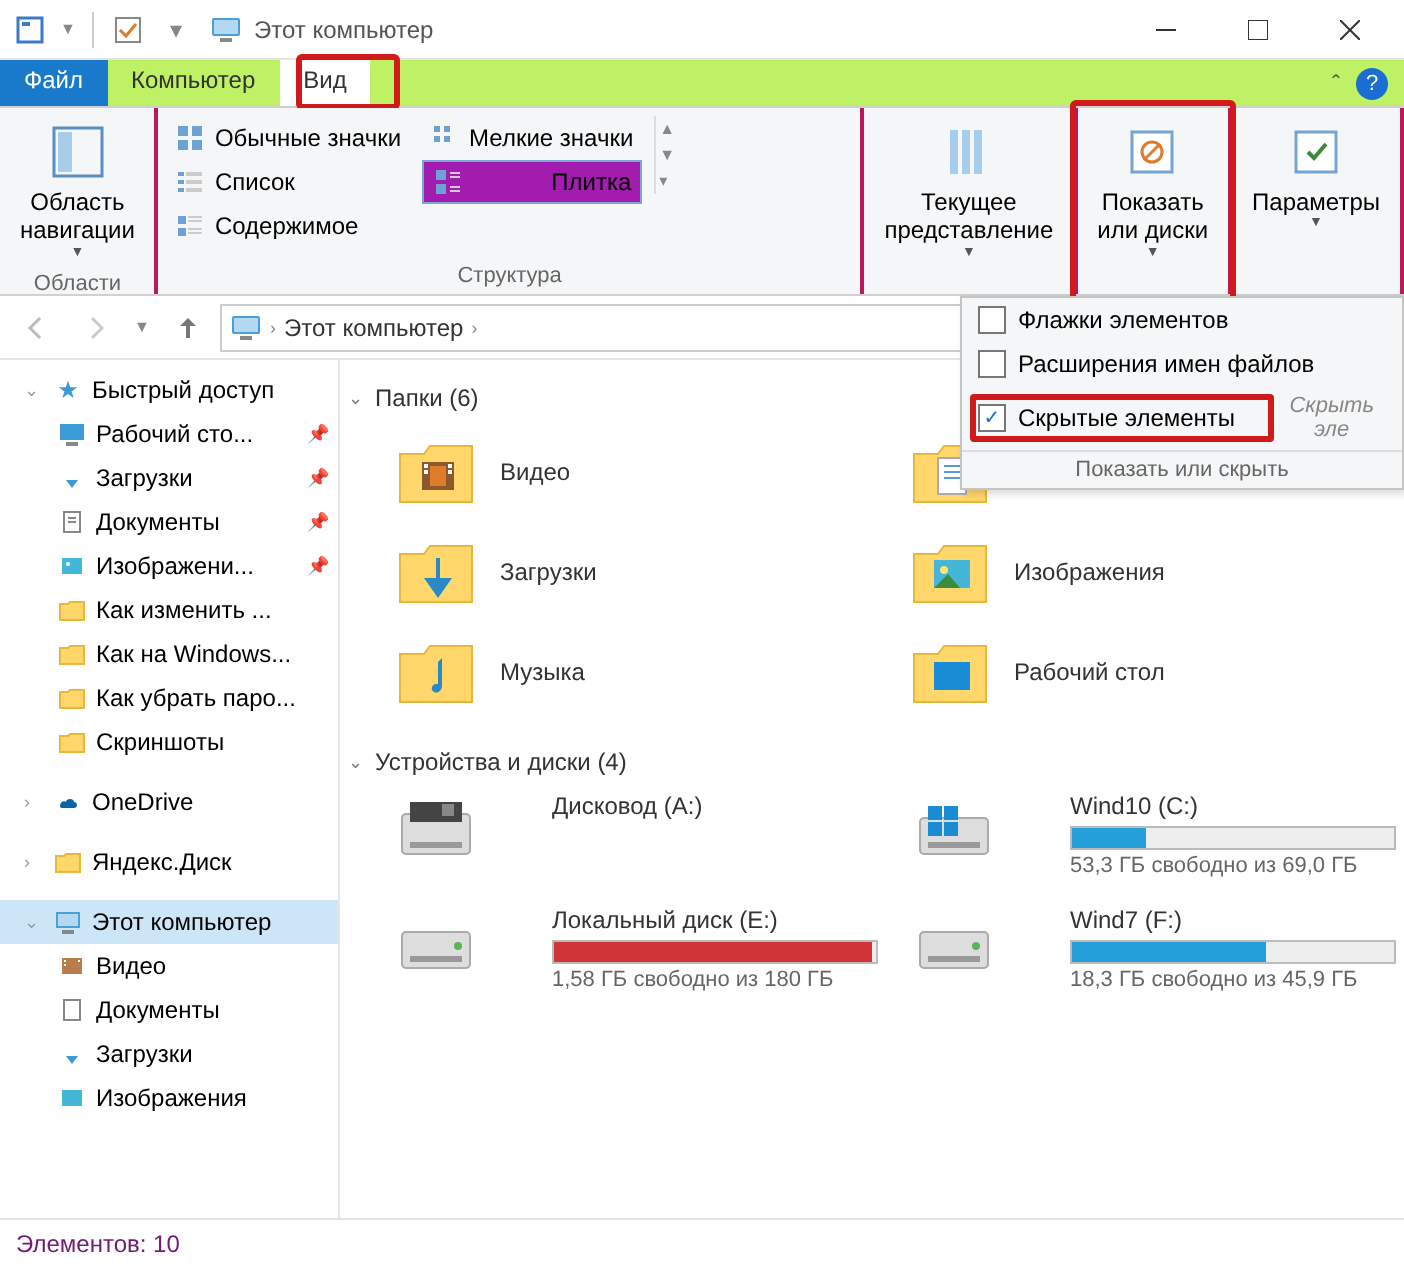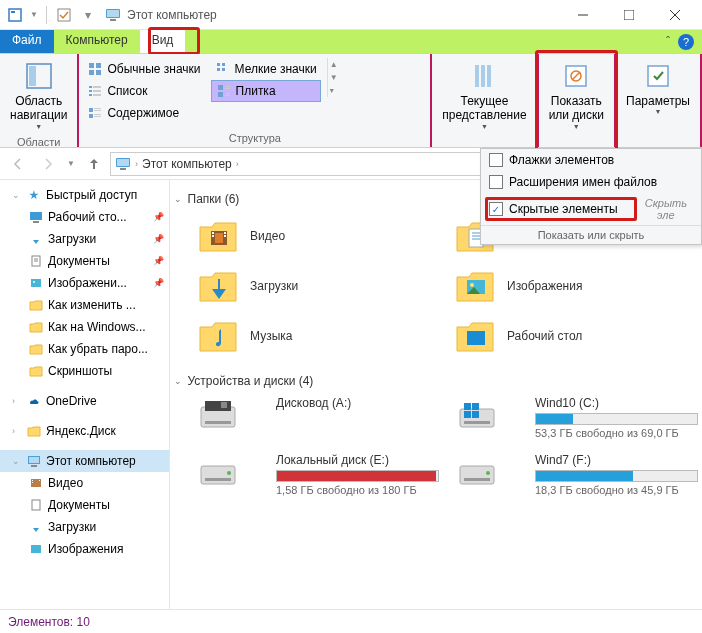--- a/index.html
+++ b/index.html
@@ -25,21 +25,21 @@
 .ribbon-group { border-right: 2px solid #be185d; display: flex; flex-direction: column; padding: 2px 4px; position: relative; }
 .ribbon-group-label { text-align: center; color: #666; font-size: 11px; padding: 1px 0; }
 .ribbon-group-body { flex: 1; display: flex; align-items: flex-start; gap: 2px; }
 
 .big-btn { display: flex; flex-direction: column; align-items: center; justify-content: center; padding: 4px 6px; text-align: center; line-height: 1.2; cursor: pointer; border-radius: 2px; }
 .big-btn .icon-box { width: 32px; height: 32px; margin-bottom: 2px; display: flex; align-items: center; justify-content: center; }
 .big-btn .drop-arrow { font-size: 7px; color: #555; }
 
 .layout-grid { display: grid; grid-template-columns: auto auto; grid-template-rows: 22px 22px 22px; gap: 0 6px; }
 .layout-item { display: flex; align-items: center; gap: 4px; padding: 0 4px; cursor: pointer; }
-.layout-item.selected { background: #c4b5fd; border: 1px solid #7aa7d6; }
+.layout-item.selected { background: #a21caf; border: 1px solid #7aa7d6; justify-content: space-between; }
 .layout-icon { width: 16px; height: 16px; display: inline-flex; align-items: center; justify-content: center; }
 
 .ribbon-highlight { position: absolute; border: 3px solid #d11a1a; border-radius: 3px; pointer-events: none; }
 
 .dropdown-panel { position: absolute; top: 148px; right: 0; width: 222px; background: #f5f6f7; border: 1px solid #c5c5c5; box-shadow: 2px 2px 4px rgba(0,0,0,0.15); z-index: 100; }
 .dropdown-row { display: flex; align-items: center; padding: 4px 8px; gap: 6px; position: relative; }
 .dropdown-row .chk { width: 14px; height: 14px; border: 1px solid #777; background: #fff; display: flex; align-items: center; justify-content: center; font-size: 10px; }
 .dropdown-label-right { color: #888; text-align: center; padding-right: 6px; font-size: 11px; font-style: italic; }
 .dropdown-footer { border-top: 1px solid #ddd; text-align: center; color: #666; padding: 3px 0; font-size: 11px; }
 .dropdown-highlight { position: absolute; border: 3px solid #d11a1a; border-radius: 2px; left: 4px; top: 48px; width: 152px; height: 24px; pointer-events: none; z-index: 2; }

